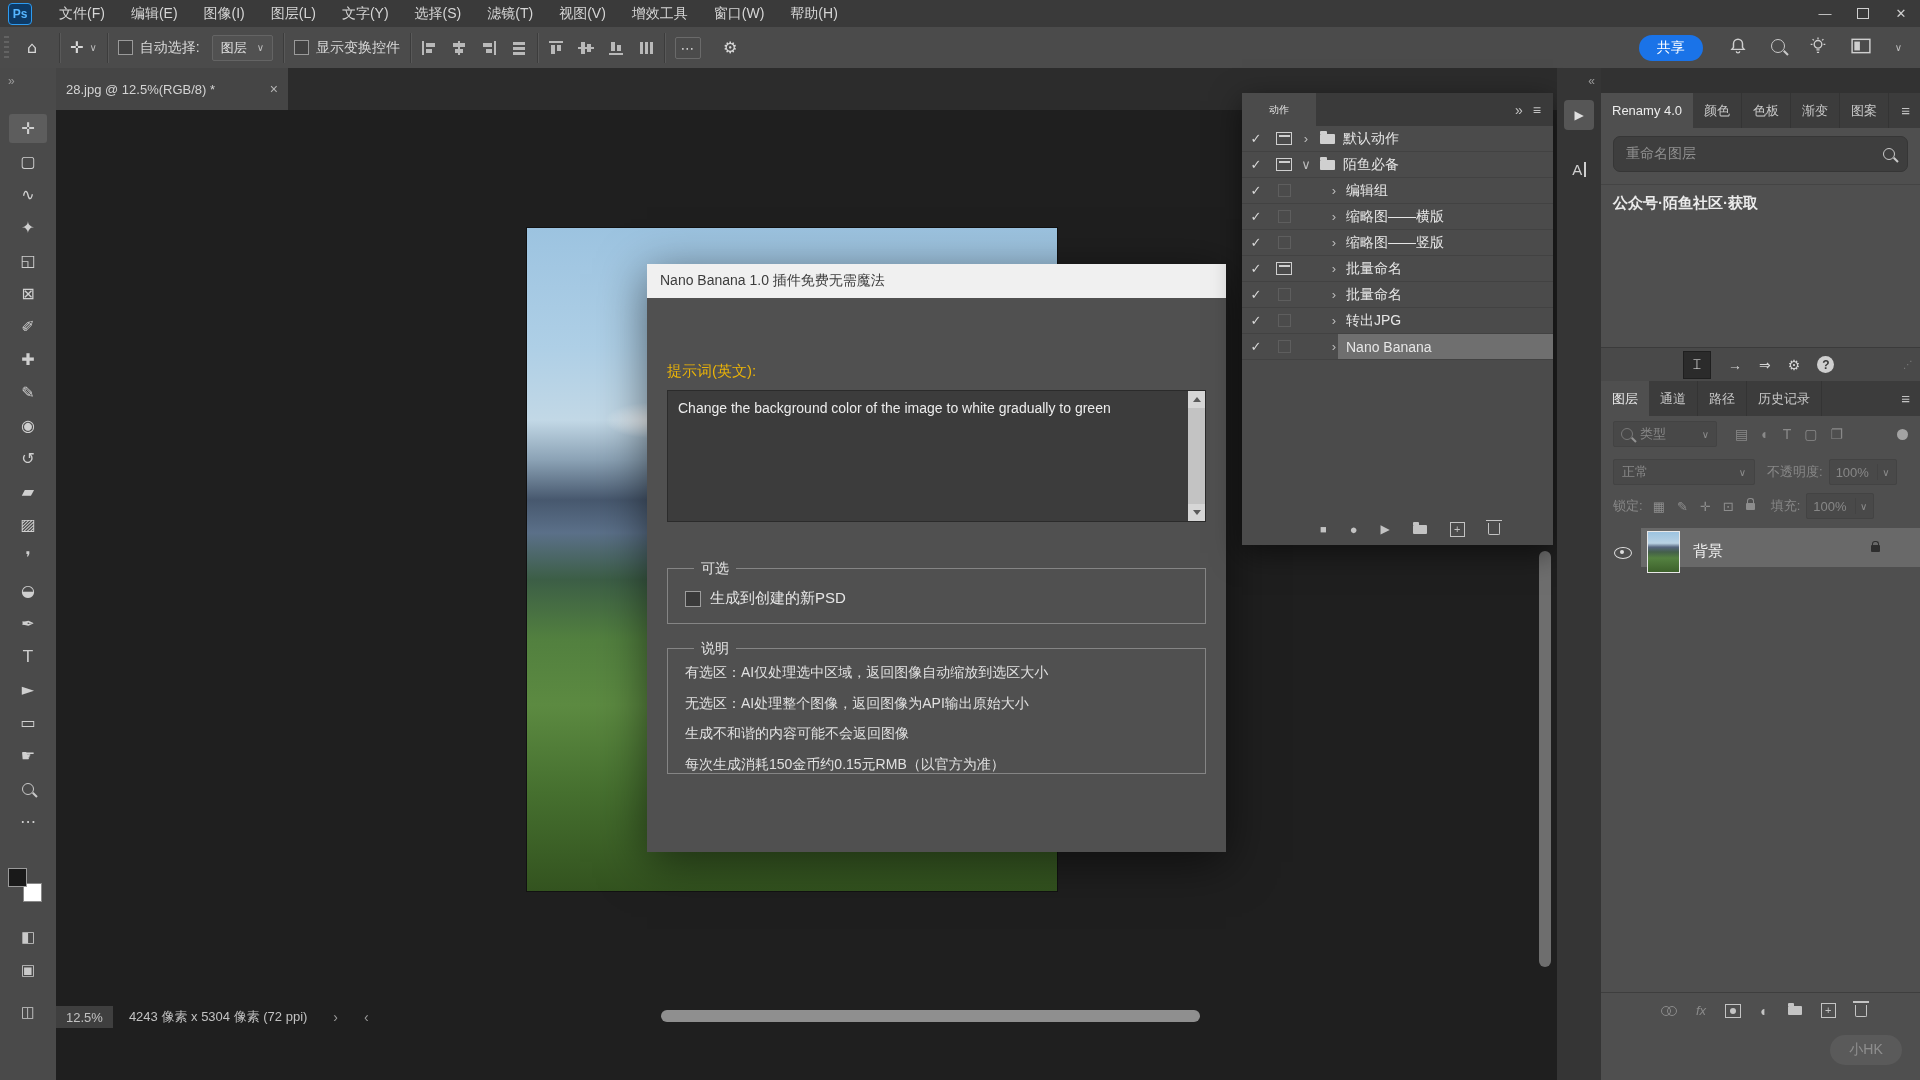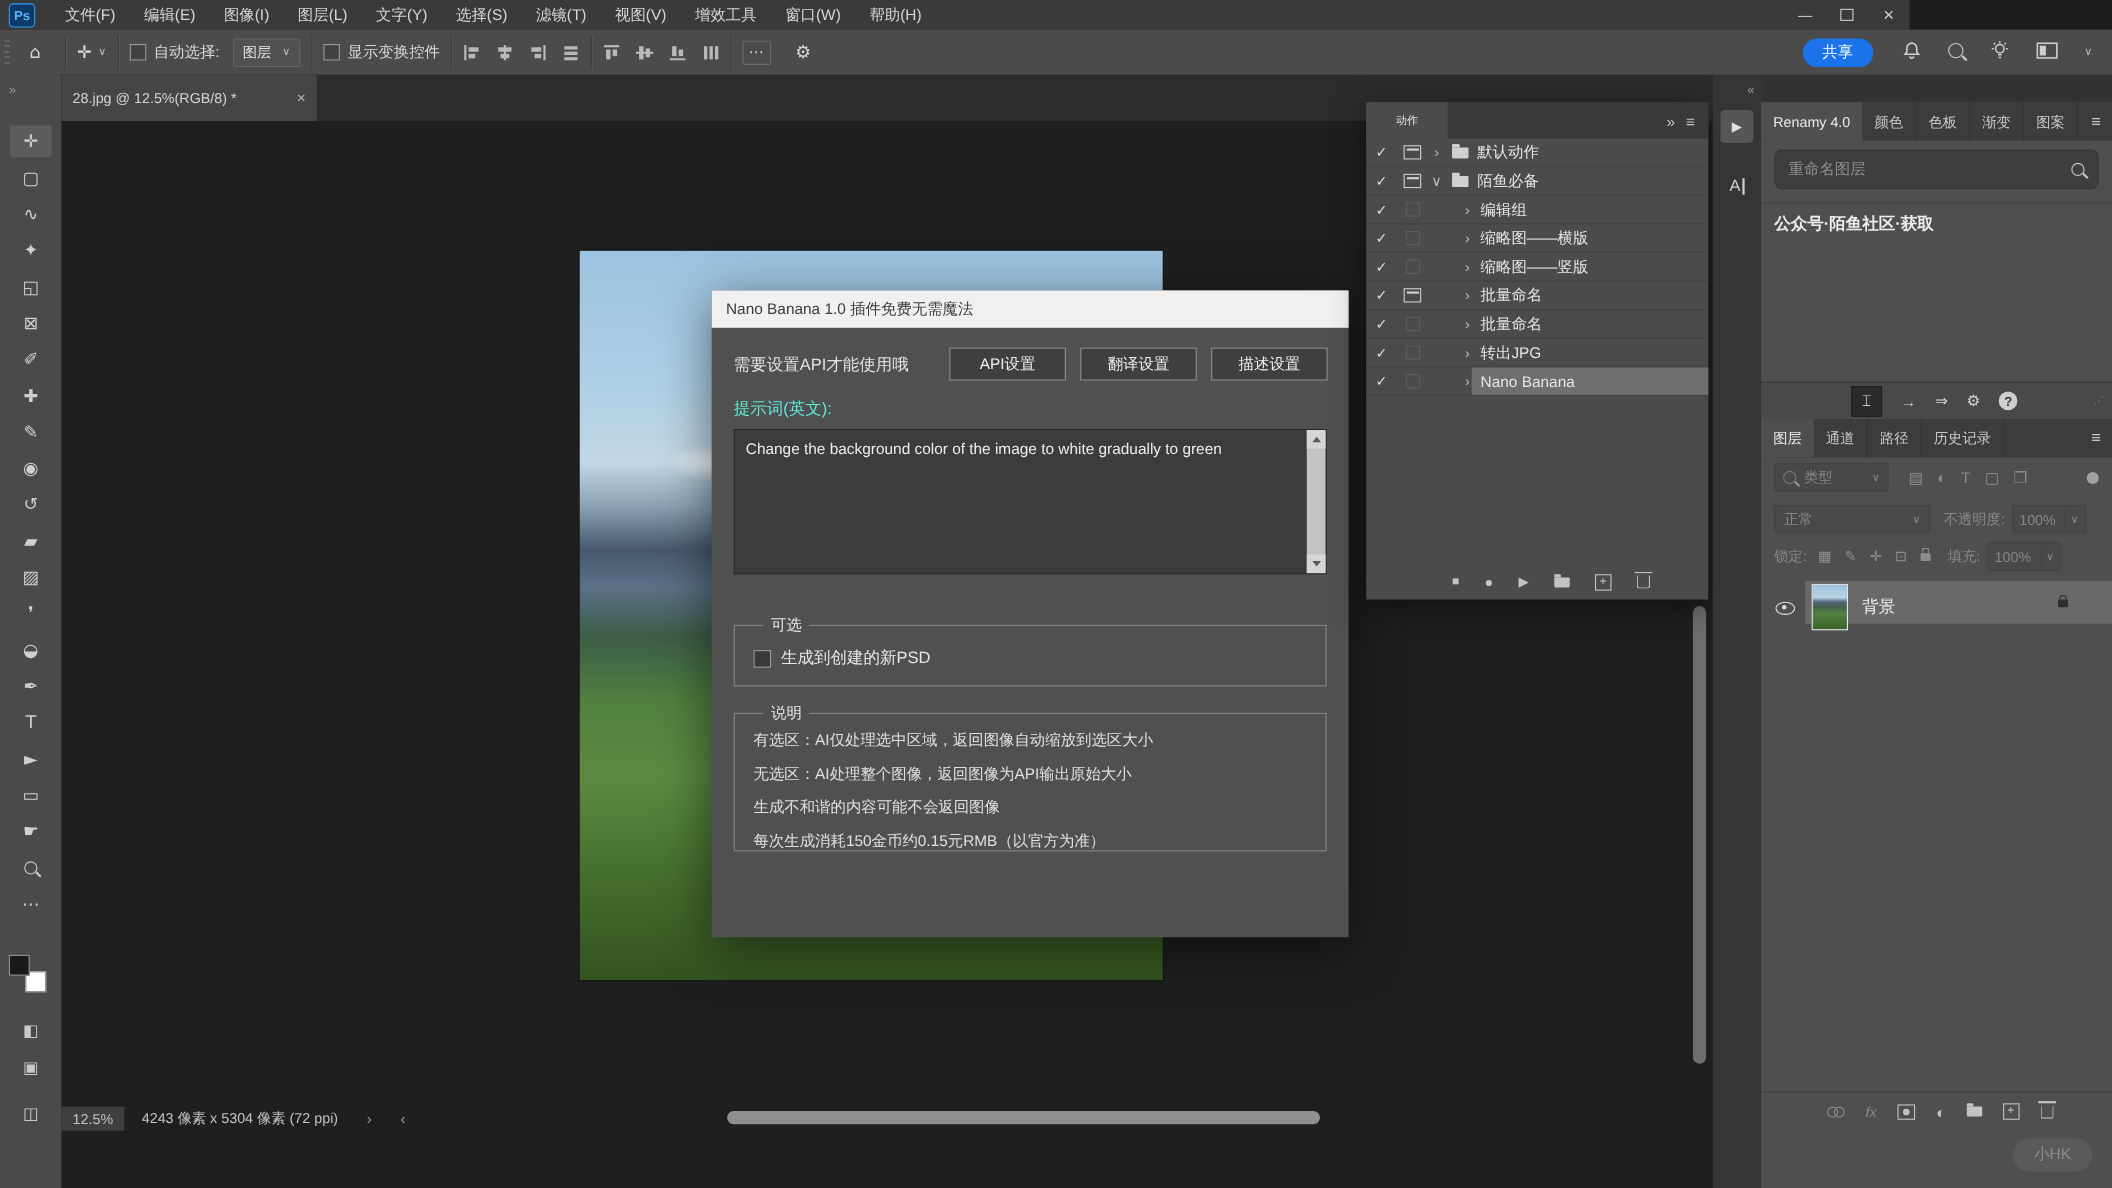--- a/index.html
+++ b/index.html
@@ -3,21 +3,21 @@
 <meta charset="utf-8">
 <style>
   html,body{margin:0;padding:0;background:#111;}
   #app{position:relative;width:1920px;height:1080px;background:#1e1e1e;
        font-family:"Liberation Sans","DejaVu Sans",sans-serif;color:#d8d8d8;
        overflow:hidden;font-size:14px;}
   .abs{position:absolute;}
   .cc{display:flex;align-items:center;justify-content:center;}
 
   
-  .menubar{left:0;top:0;width:1736px;height:27px;background:#3a3a3a;display:flex;align-items:center;color:#d6d6d6;}
+  .menubar{left:0;top:0;width:1920px;height:27px;background:#3a3a3a;display:flex;align-items:center;color:#d6d6d6;}
   .ps-logo{width:22px;height:20px;margin:0 14px 0 8px;background:#0d3a66;border:1.5px solid #2d9bf0;
            color:#56b6ff;border-radius:4px;font-weight:bold;font-size:12px;}
   .menu-item{padding:16px 13px;font-size:14px;height:27px;display:flex;align-items:center;}
   .win-ctrls{margin-left:auto;display:flex;align-items:center;height:27px;}
   .win-btn{width:38px;height:27px;color:#cfcfcf;font-size:13px;}
   .restore-sq{width:10px;height:9px;border:1px solid #cfcfcf;position:relative;background:#3a3a3a;}
   .restore-sq::before{content:"";position:absolute;left:2px;top:-3px;width:10px;height:9px;border:1px solid #cfcfcf;z-index:-1;}
 
   
   .optionsbar{left:0;top:27px;width:1920px;height:41px;background:#4b4b4b;border-bottom:1px solid #282828;
@@ -73,21 +73,21 @@
   .st-chev{color:#9a9a9a;margin-left:26px;font-size:14px;}
 
   
   .dialog{left:647px;top:264px;width:579px;height:588px;background:#505050;box-shadow:0 10px 45px rgba(0,0,0,.55);}
   .dlg-title{height:34px;background:#f0f0f0;color:#3c3c3c;display:flex;align-items:center;padding:0 13px;font-size:14px;}
   .dlg-row1{position:absolute;left:20px;right:19px;top:52px;display:flex;align-items:center;}
   .dlg-hint{font-size:15px;color:#e2e2e2;}
   .dlg-btn{height:30px;background:#3f3f3f;border:1px solid #8f8f8f;color:#efefef;font-size:14px;}
   .dlg-row1 .dlg-btn{width:106px;margin-left:13px;}
   .dlg-row1 .dlg-btn:first-of-type{margin-left:auto;}
-  .dlg-label{position:absolute;left:20px;top:98px;font-size:15px;color:#5eead4;}
+  .dlg-label{position:absolute;left:20px;top:98px;font-size:15px;color:#eab308;}
   .promptbox{position:absolute;left:20px;right:20px;top:126px;height:130px;background:#3c3c3c;border:1px solid #2b2b2b;}
   .prompt-text{position:absolute;left:10px;top:7px;right:30px;color:#ececec;font-size:14px;line-height:20px;}
   .vscroll{position:absolute;right:0;top:0;bottom:0;width:17px;background:#c3c3c3;}
   .vs-arrow{position:absolute;left:0;width:17px;height:17px;background:#d6d6d6;display:flex;align-items:center;justify-content:center;}
   .vs-arrow.up{top:0;} .vs-arrow.down{bottom:0;}
   .tri-up{width:0;height:0;border-left:4px solid transparent;border-right:4px solid transparent;border-bottom:5px solid #5a5a5a;}
   .tri-down{width:0;height:0;border-left:4px solid transparent;border-right:4px solid transparent;border-top:5px solid #5a5a5a;}
   .fset{position:absolute;left:20px;right:20px;border:1px solid #858585;}
   .fset .legend{position:absolute;top:-9px;left:26px;background:#505050;padding:0 7px;font-size:14px;color:#e6e6e6;}
   .fset-opt{top:304px;height:54px;}
@@ -413,26 +413,20 @@
     <span class="zoombox">12.5%</span>
     <span>4243 像素 x 5304 像素 (72 ppi)</span>
     <span class="st-chev">›</span>
     <span class="st-chev">‹</span>
   </div>
 
   <div class="dialog abs">
     <div class="dlg-title">
       <span>Nano Banana 1.0 插件免费无需魔法</span>
     </div>
-    <div class="dlg-row1">
-      <span class="dlg-hint">需要设置API才能使用哦</span>
-      <button class="dlg-btn">API设置</button>
-      <button class="dlg-btn">翻译设置</button>
-      <button class="dlg-btn">描述设置</button>
-    </div>
     <div class="dlg-label">提示词(英文):</div>
     <div class="promptbox">
       <div class="prompt-text">Change the background color of the image to white gradually to green</div>
       <div class="vscroll">
         <span class="vs-arrow up">
             <span class="tri-up"></span>
           </span>
         <span class="vs-arrow down">
             <span class="tri-down"></span>
           </span>

